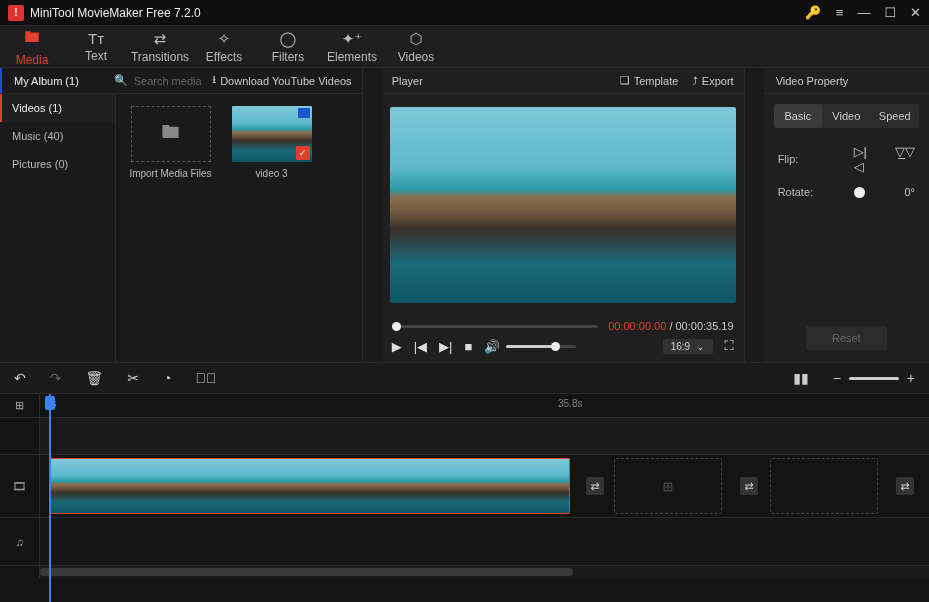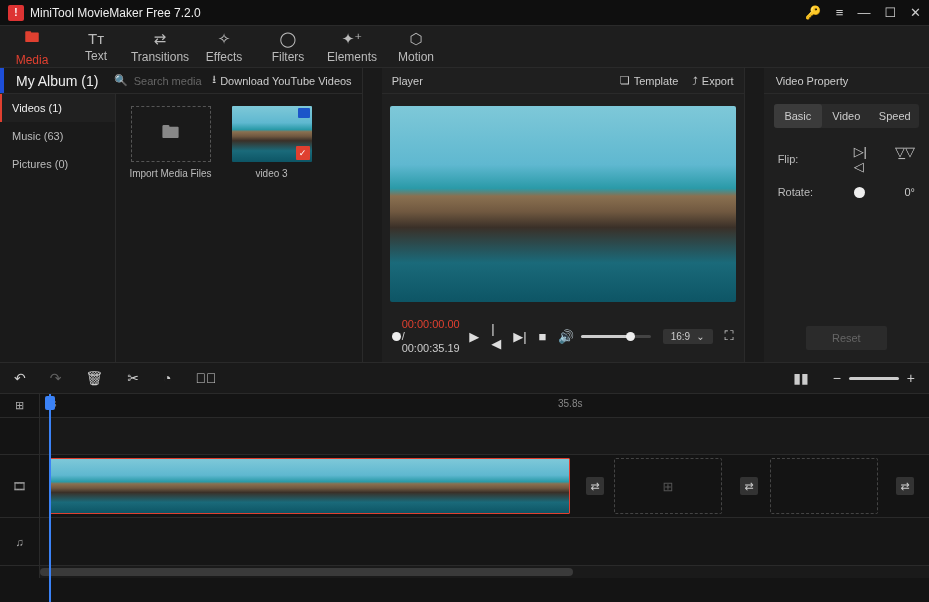--- a/index.html
+++ b/index.html
@@ -11,41 +11,41 @@
 .titlebar .sys span{color:#ccc;font-size:13px;cursor:pointer}
 .key-ico{color:#c9a227;font-size:12px}
 .toolbar{height:42px;background:#1e1e1e;display:flex;border-bottom:1px solid #2a2a2a}
 .tool{width:64px;display:flex;flex-direction:column;align-items:center;justify-content:center;gap:2px;cursor:pointer;color:#bbb}
 .tool.active{color:#e04030}
 .tool .ico{font-size:15px}
 .tool .lbl{font-size:12px}
 .main{display:flex;height:294px}
 .left{width:376px;display:flex;flex-direction:column;border-right:1px solid #2a2a2a}
 .left-top{height:26px;display:flex;align-items:center;border-bottom:1px solid #2a2a2a}
-.album-tab{width:104px;height:100%;display:flex;align-items:center;padding-left:12px;color:#eee;background:#1a1a1a;border-left:4px solid #1d4ed8;font-size:14px}
+.album-tab{width:104px;height:100%;display:flex;align-items:center;padding-left:12px;color:#eee;background:#1a1a1a;border-left:2px solid #1d4ed8;font-size:11px}
 .search{flex:1;display:flex;align-items:center;gap:6px;padding-left:10px;color:#666}
 .ytlink{display:flex;align-items:center;gap:4px;padding-right:10px;color:#ccc;cursor:pointer}
 .left-body{flex:1;display:flex}
 .cat-list{width:116px;border-right:1px solid #2a2a2a}
 .cat{height:28px;display:flex;align-items:center;padding-left:12px;color:#bbb;cursor:pointer;font-size:11px}
 .cat.active{border-left:2px solid #e04030;padding-left:10px;color:#eee;background:#202020}
 .media-grid{flex:1;padding:12px;display:flex;gap:16px;align-items:flex-start}
 .media-item{width:85px;display:flex;flex-direction:column;align-items:center;gap:6px}
 .import-box{width:80px;height:56px;border:1px dashed #555;display:flex;align-items:center;justify-content:center;color:#888;font-size:18px;cursor:pointer}
 .thumb{width:80px;height:56px;position:relative;overflow:hidden;border-radius:1px}
 .thumb .corner{position:absolute;top:2px;right:2px;width:12px;height:10px;background:#1b55c9;border-radius:1px}
 .thumb .check{position:absolute;bottom:2px;right:2px;width:14px;height:14px;background:#e04030;color:#fff;display:flex;align-items:center;justify-content:center;font-size:9px;border-radius:1px}
 .media-lbl{color:#bbb;font-size:10px;text-align:center}
 .center{width:370px;display:flex;flex-direction:column;border-right:1px solid #2a2a2a;background:#1f1f1f;margin:0 19px}
 .center-head{height:26px;display:flex;align-items:center;padding:0 10px;border-bottom:1px solid #2a2a2a}
 .center-head .plbl{flex:1;color:#ccc;font-size:11px}
 .hbtn{display:flex;align-items:center;gap:4px;color:#ccc;margin-left:14px;cursor:pointer;font-size:11px}
 .preview{flex:1;padding:8px;display:flex;align-items:center;justify-content:center}
 .pimg{width:346px;height:196px;border-radius:2px;overflow:hidden}
-.pctl{padding:4px 10px 8px;display:flex;gap:6px}
+.pctl{padding:4px 10px 8px;display:flex;flex-direction:column;gap:6px}
 .seek{display:flex;align-items:center;gap:10px}
 .seek-bar{flex:1;height:3px;background:#444;position:relative;border-radius:2px}
 .seek-bar .dot{position:absolute;left:0;top:-3px;width:9px;height:9px;background:#eee;border-radius:50%}
 .tc{font-size:11px}
 .tc .cur{color:#e04030}
 .tc .tot{color:#ccc}
 .pbtns{display:flex;align-items:center;gap:12px}
 .pbtns .b{color:#ddd;font-size:13px;cursor:pointer}
 .vol{flex:1;display:flex;align-items:center;gap:6px}
 .vol-bar{width:70px;height:3px;background:#444;position:relative;border-radius:2px}
@@ -129,41 +129,41 @@
   <div class="tool">
       <span class="ico">◯</span>
       <span class="lbl">Filters</span>
     </div>
   <div class="tool">
       <span class="ico">✦⁺</span>
       <span class="lbl">Elements</span>
     </div>
   <div class="tool">
       <span class="ico">⬡</span>
-      <span class="lbl">Motion</span>
+      <span class="lbl">Videos</span>
     </div>
 </div>
 
 <div class="main">
   <div class="left">
     <div class="left-top">
       <div class="album-tab">My Album (1)</div>
       <div class="search">
           <span>🔍</span>
           <span>Search media</span>
         </div>
       <div class="ytlink">
           <span>⭳</span>
           <span>Download YouTube Videos</span>
         </div>
     </div>
     <div class="left-body">
       <div class="cat-list">
         <div class="cat active">Videos (1)</div>
-        <div class="cat">Music (63)</div>
+        <div class="cat">Music (40)</div>
         <div class="cat">Pictures (0)</div>
       </div>
       <div class="media-grid">
         <div class="media-item">
           <div class="import-box">
               <span>🖿</span>
             </div>
           <div class="media-lbl">Import Media Files</div>
         </div>
         <div class="media-item">

